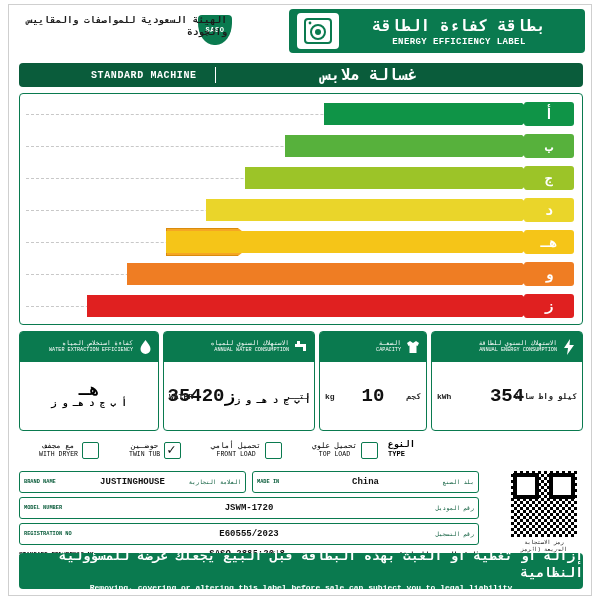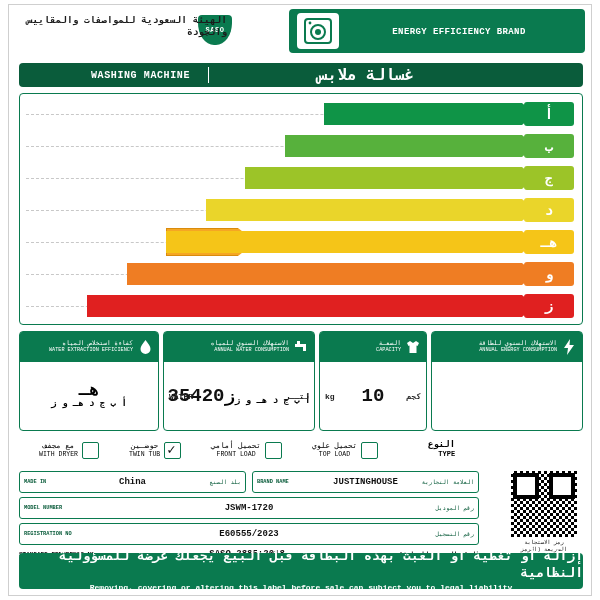--- a/index.html
+++ b/index.html
@@ -301,25 +301,24 @@
     position: absolute;
     left: 10px; top: 432px;
     width: 564px; height: 26px;
     display: flex;
     align-items: center;
     justify-content: flex-end;
     gap: 10px;
     direction: rtl;
   }
   .type-label {
-    text-align: right;
+    text-align: left;
     direction: rtl;
     line-height: 1.1;
     margin-right: 2px;
-    margin-left: 40px;
   }
   .type-label .ar { font-size: 9px; font-weight: bold; display:block; }
   .type-label .en { font-size: 7px; font-weight: bold; display:block; }
   .type-opt {
     display: flex;
     align-items: center;
     gap: 4px;
     direction: rtl;
     margin-left: 20px;
   }
@@ -462,27 +461,28 @@
     <div class="energy-banner">
       <div class="banner-icon">
         <svg width="30" height="28" viewBox="0 0 30 28" aria-hidden="true">
           <rect x="2" y="2" width="26" height="24" rx="3" fill="none" stroke="#0a7a4f" stroke-width="2"></rect>
           <circle cx="15" cy="15" r="7" fill="none" stroke="#0a7a4f" stroke-width="2"></circle>
           <circle cx="15" cy="15" r="3" fill="#0a7a4f"></circle>
           <circle cx="7" cy="6" r="1.4" fill="#0a7a4f"></circle>
         </svg>
       </div>
       <div class="banner-texts">
-        <div class="banner-en">ENERGY EFFICIENCY BRAND</div>
+        <div class="banner-ar">بطاقة كفاءة الطاقة</div>
+        <div class="banner-en">ENERGY EFFICIENCY LABEL</div>
       </div>
     </div>
   </div>
 
   <div class="product-bar">
-    <span class="prod-en">WASHING MACHINE</span>
+    <span class="prod-en">STANDARD MACHINE</span>
     <span class="prod-divider"></span>
     <span class="prod-ar">غسالة ملابس</span>
   </div>
 
   <div class="chart">
 
     <div class="grade-row">
       <div class="row-line"></div>
       <div class="arrow" id="ar0" style="width: 198px; left: 298px; color: rgb(15, 148, 71);">
         <div class="body"></div>
@@ -622,20 +622,25 @@
         <div class="txt">
           <span class="ar">الاستهلاك السنوي للطاقة</span>
           <span class="en">ANNUAL ENERGY CONSUMPTION</span>
         </div>
         <div class="spec-ico">
           <svg width="12" height="16" viewBox="0 0 12 16" aria-hidden="true">
             <path d="M7 0 L1 9 L5 9 L4 16 L11 6 L6.5 6 z" fill="#fff"></path>
           </svg>
         </div>
       </div>
+      <div class="spec-body">
+        <span class="unit-left">kWh</span>
+        <span class="spec-value">354</span>
+        <span class="unit-right">كيلو واط ساعة</span>
+      </div>
     </div>
 
   </div>
 
   <div class="typerow">
     <div class="type-label">
       <span class="ar">النوع</span>
       <span class="en">TYPE</span>
     </div>
 
@@ -668,28 +673,28 @@
       <div class="txt">
         <span class="ar">مع مجفف</span>
         <span class="en">WITH DRYER</span>
       </div>
     </div>
   </div>
 
   <div class="fields">
     <div class="frow">
       <div class="field">
+        <span class="cap-en">BRAND NAME</span>
+        <span class="val">JUSTINGHOUSE</span>
+        <span class="cap-ar">العلامة التجارية</span>
+      </div>
+      <div class="field">
         <span class="cap-en">MADE IN</span>
         <span class="val">China</span>
         <span class="cap-ar">بلد الصنع</span>
-      </div>
-      <div class="field">
-        <span class="cap-en">BRAND NAME</span>
-        <span class="val">JUSTINGHOUSE</span>
-        <span class="cap-ar">العلامة التجارية</span>
       </div>
     </div>
     <div class="frow">
       <div class="field">
         <span class="cap-en">MODEL NUMBER</span>
         <span class="val">JSWM-1720</span>
         <span class="cap-ar">رقم الموديل</span>
       </div>
     </div>
     <div class="frow">

